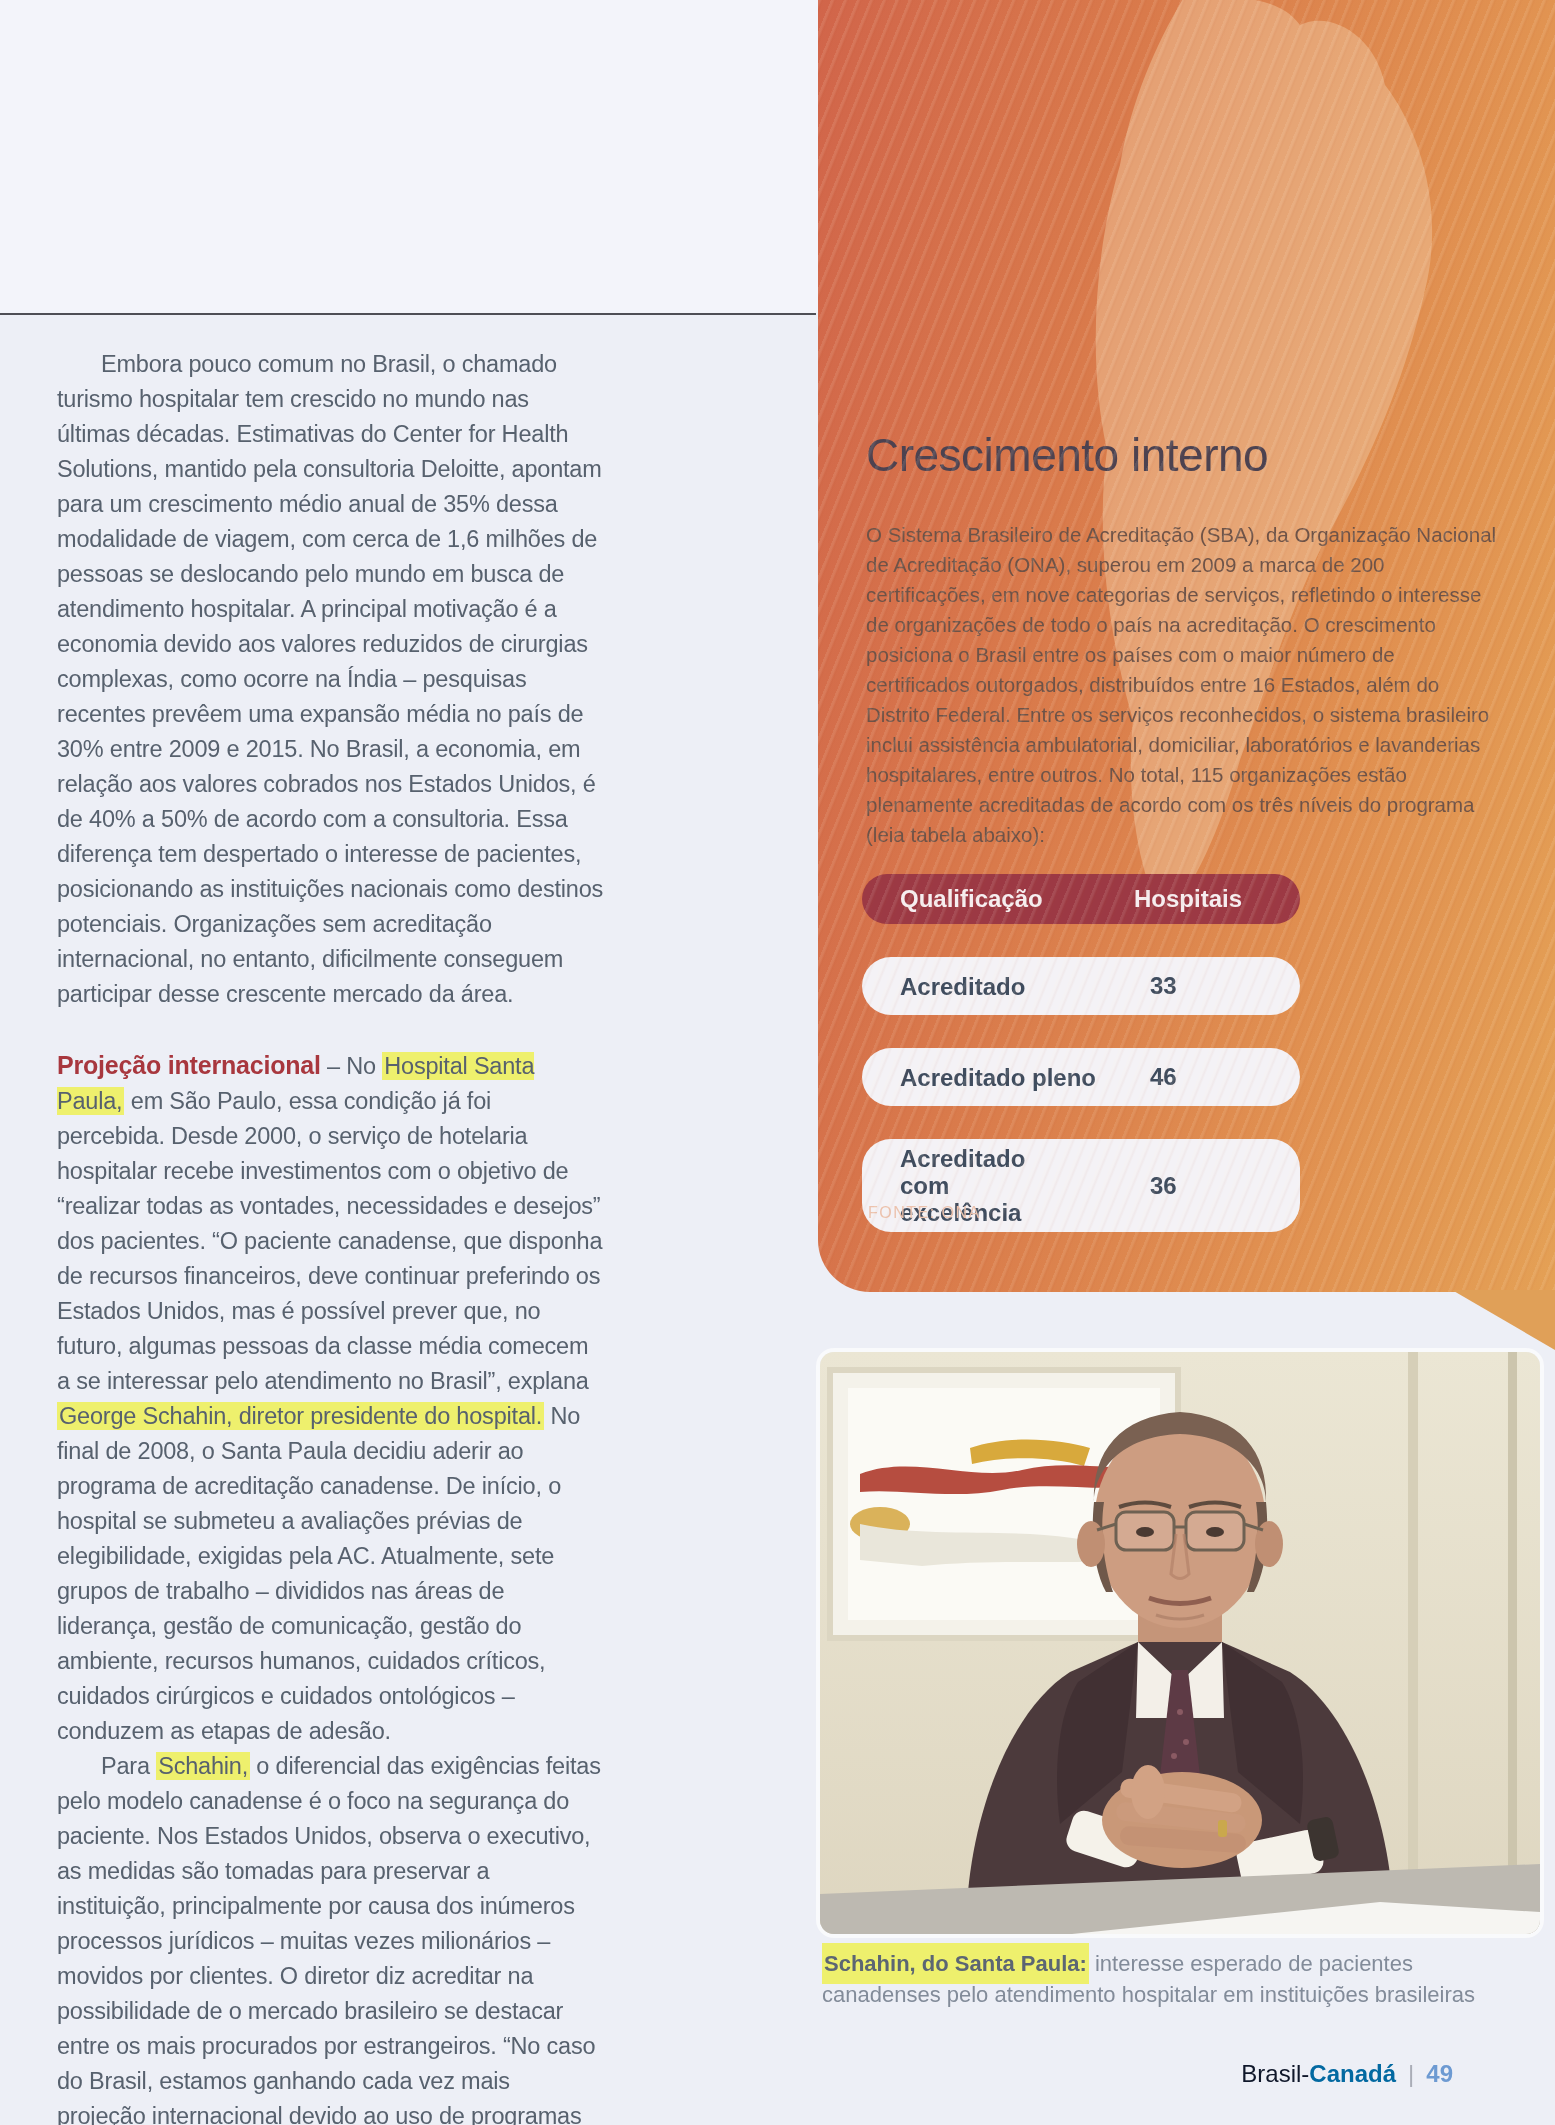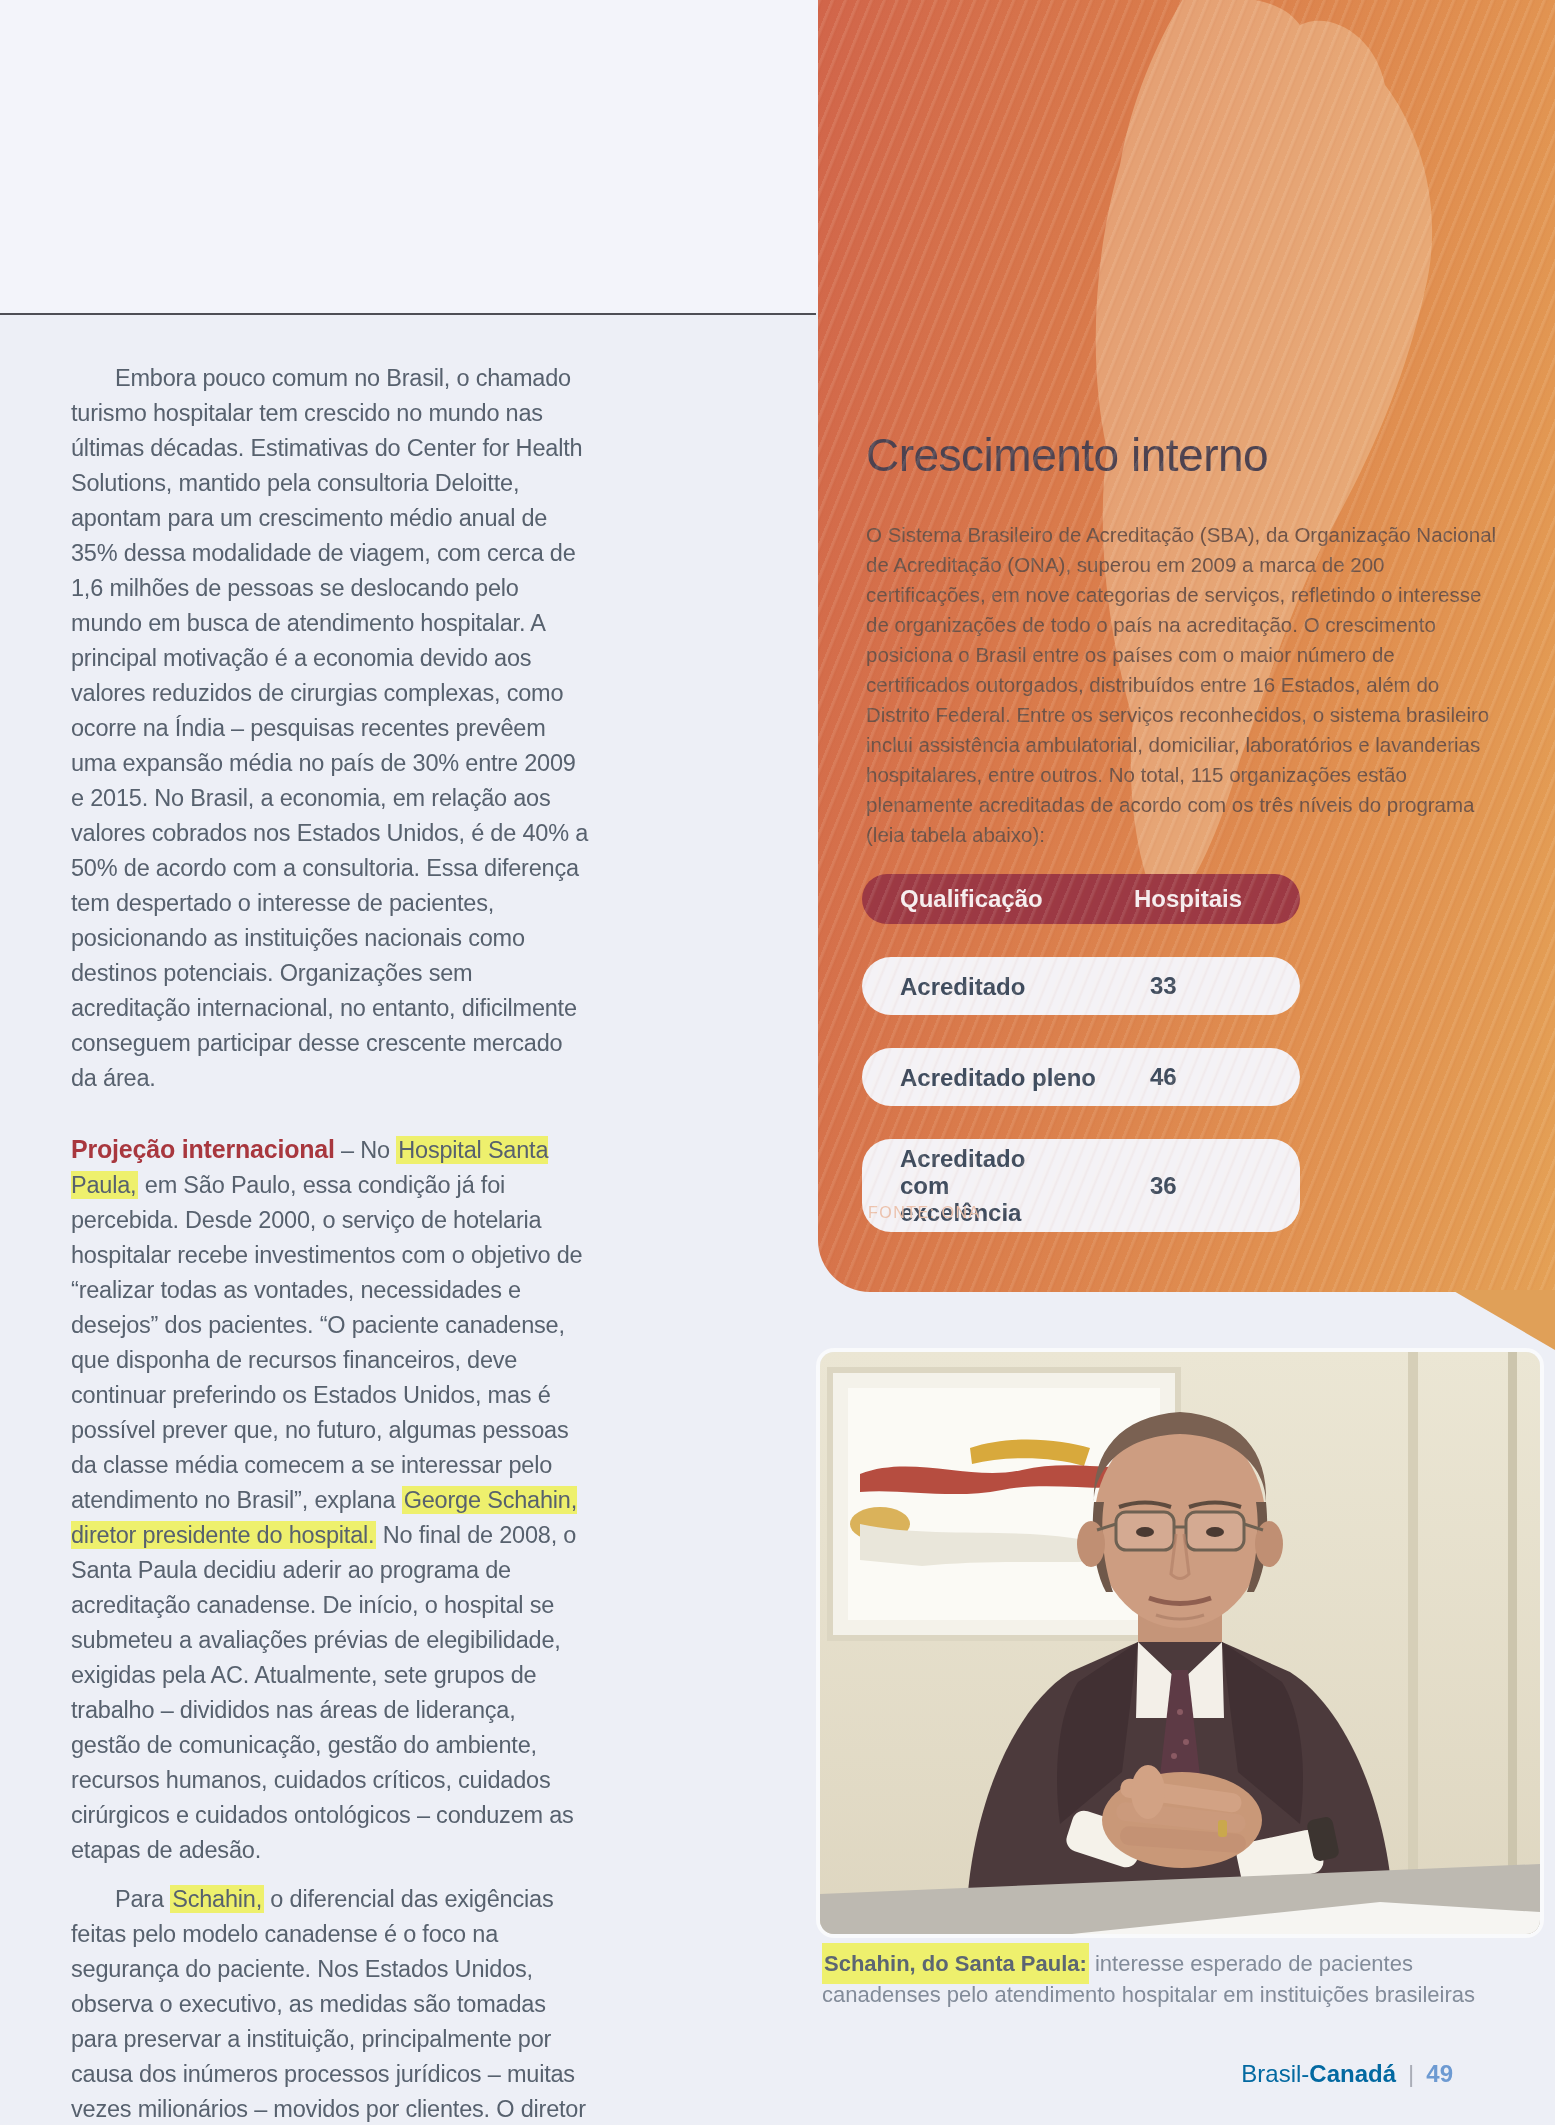--- a/index.html
+++ b/index.html
@@ -9,21 +9,21 @@
     font-family:"Liberation Sans", sans-serif;
   }
   .top-strip{position:absolute;left:0;top:0;width:818px;height:313px;background:#f3f4fa;}
   .rule{position:absolute;left:0;top:313px;width:816px;height:2px;background:#4e4e55;}
 
   
   .left-col{
     position:absolute; left:57px; top:347px; width:547px;
     color:#57616e; font-size:23.5px; line-height:35px; letter-spacing:-0.2px;
   }
-  .left-col p{margin:14px;}
+  .left-col p{margin:0;}
   .left-col p.gap{margin-bottom:36px;}
   .indent{text-indent:44px;}
   .seg-heading{color:#a8373e;font-weight:700;font-size:25px;text-align:right;}
   .seg-hl{background:#eef06d;padding:1px 2px;}
   .seg-hlb{background:#eef06d;padding:8px 2px;font-weight:700;color:#5c6673;}
   .seg-plain{}
 
   
   .panel{
     position:absolute; left:818px; top:0; width:737px; height:1292px;
@@ -75,21 +75,21 @@
     position:absolute; left:820px; top:1352px; width:720px; height:582px;
     border-radius:14px; overflow:hidden; box-shadow:0 0 0 4px rgba(255,255,255,0.65);
   }
   .caption{
     position:absolute; left:822px; top:1948px; width:700px;
     font-size:22px; line-height:31px; color:#828b99;
   }
 
   
   .footer{position:absolute; right:102px; top:2060px; font-size:24px; color:#8e929d;}
-  .f-pre{color:#0369a1;}
+  .f-pre{color:#0f172a;}
   .f-bold{color:#0369a1; font-weight:700;}
   .f-sep{color:#aaadb7; padding:0 12px;}
   .f-num{color:#6d9ad2; font-weight:700;margin-top:40px;}
 </style>
 </head>
 <body>
 
 <div class="page">
 
   <div class="top-strip"></div>

